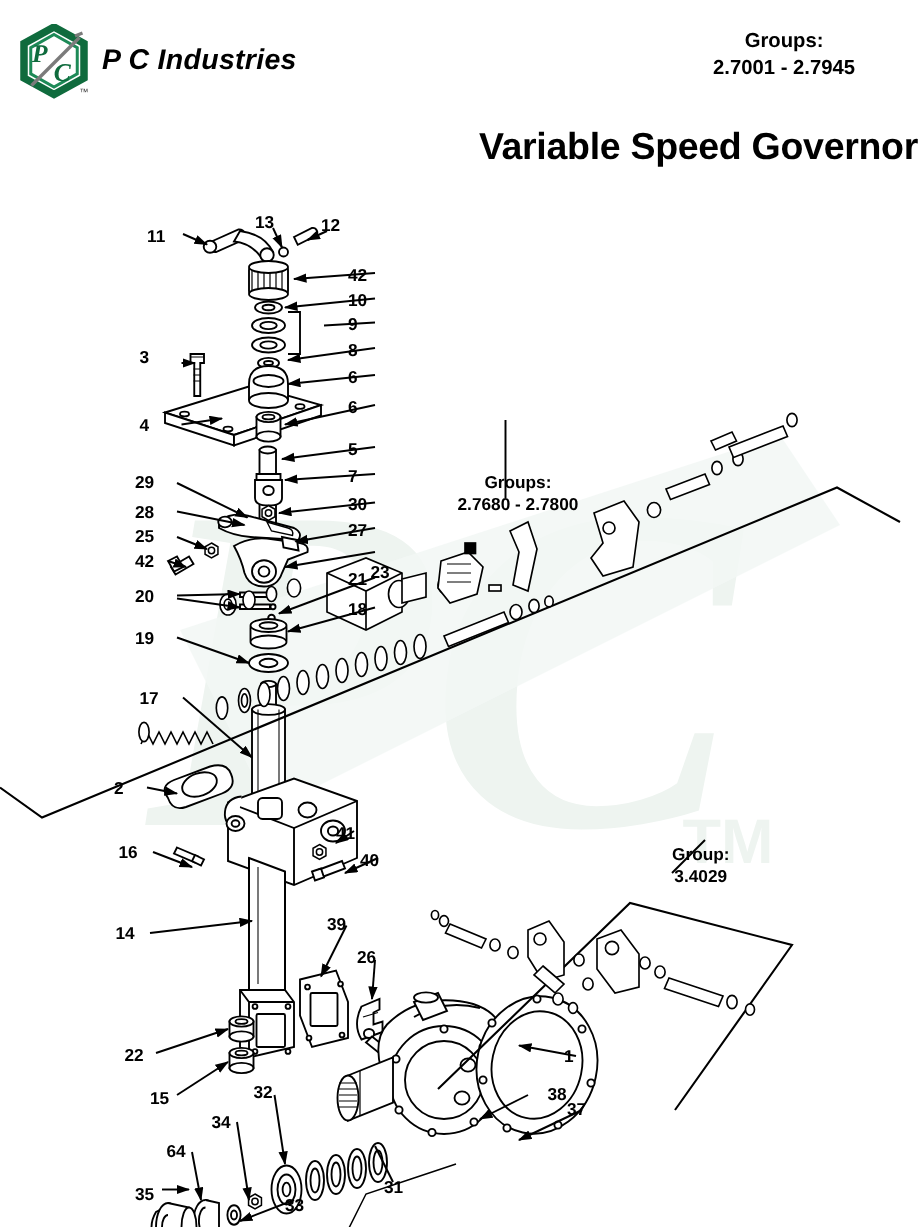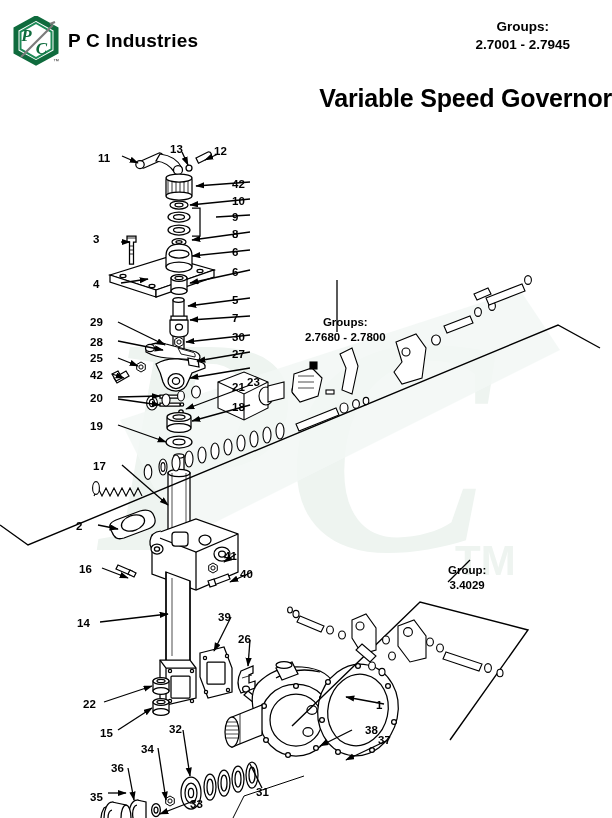--- a/index.html
+++ b/index.html
@@ -3,21 +3,21 @@
 <meta charset="utf-8">
 <style>
   html,body{margin:0;padding:0;background:#fff;}
   body{width:612px;height:818px;position:relative;overflow:hidden;
        font-family:"Liberation Sans","DejaVu Sans",sans-serif;color:#000;}
 
   
   #header{position:absolute;left:0;top:0;width:612px;height:72px;}
   #logo-block{position:absolute;left:12px;top:16px;display:flex;align-items:center;gap:8px;}
   #logo-mark{width:48px;height:50px;position:relative;}
-  #brand-name{font-size:19px;font-weight:bold;letter-spacing:.2px;
+  #brand-name{font-size:19px;font-weight:bold;font-style:italic;letter-spacing:.2px;
               white-space:nowrap;}
   #groups-header{position:absolute;right:42px;top:18px;text-align:center;
                  font-size:13.5px;font-weight:bold;line-height:1.35;}
   #page-title{position:absolute;left:0;top:84px;width:612px;text-align:right;
               font-size:25px;font-weight:bold;letter-spacing:-.2px;}
 
   
   #diagram{position:absolute;left:0;top:120px;width:582px;height:698px;}
   #diagram svg{display:block;}
 
@@ -491,21 +491,21 @@
     <div class="lbl" style="left: 77px; top: 618px;">14</div>
     <div class="lbl" style="left: 218px; top: 612px;">39</div>
     <div class="lbl" style="left: 238px; top: 634px;">26</div>
     <div class="lbl" style="left: 83px; top: 699px;">22</div>
     <div class="lbl" style="left: 376px; top: 700px;">1</div>
     <div class="lbl" style="left: 100px; top: 728px;">15</div>
     <div class="lbl" style="left: 169px; top: 724px;">32</div>
     <div class="lbl" style="left: 341px; top: 725px; margin-left: 24px;">38</div>
     <div class="lbl" style="left: 141px; top: 744px;">34</div>
     <div class="lbl" style="left: 378px; top: 735px;">37</div>
-    <div class="lbl" style="left: 111px; top: 763px;">36</div>
+    <div class="lbl" style="left: 111px; top: 763px;">64</div>
     <div class="lbl" style="left: 90px; top: 792px;">35</div>
     <div class="lbl" style="left: 190px; top: 799px;">33</div>
     <div class="lbl" style="left: 256px; top: 787px;">31</div>
     <div class="grp" style="left: 305px; top: 315px;">
       <div>Groups:</div>
       <div>2.7680 - 2.7800</div>
     </div>
     <div class="grp" style="left: 448px; top: 563px;">
       <div>Group:</div>
       <div>3.4029</div>

